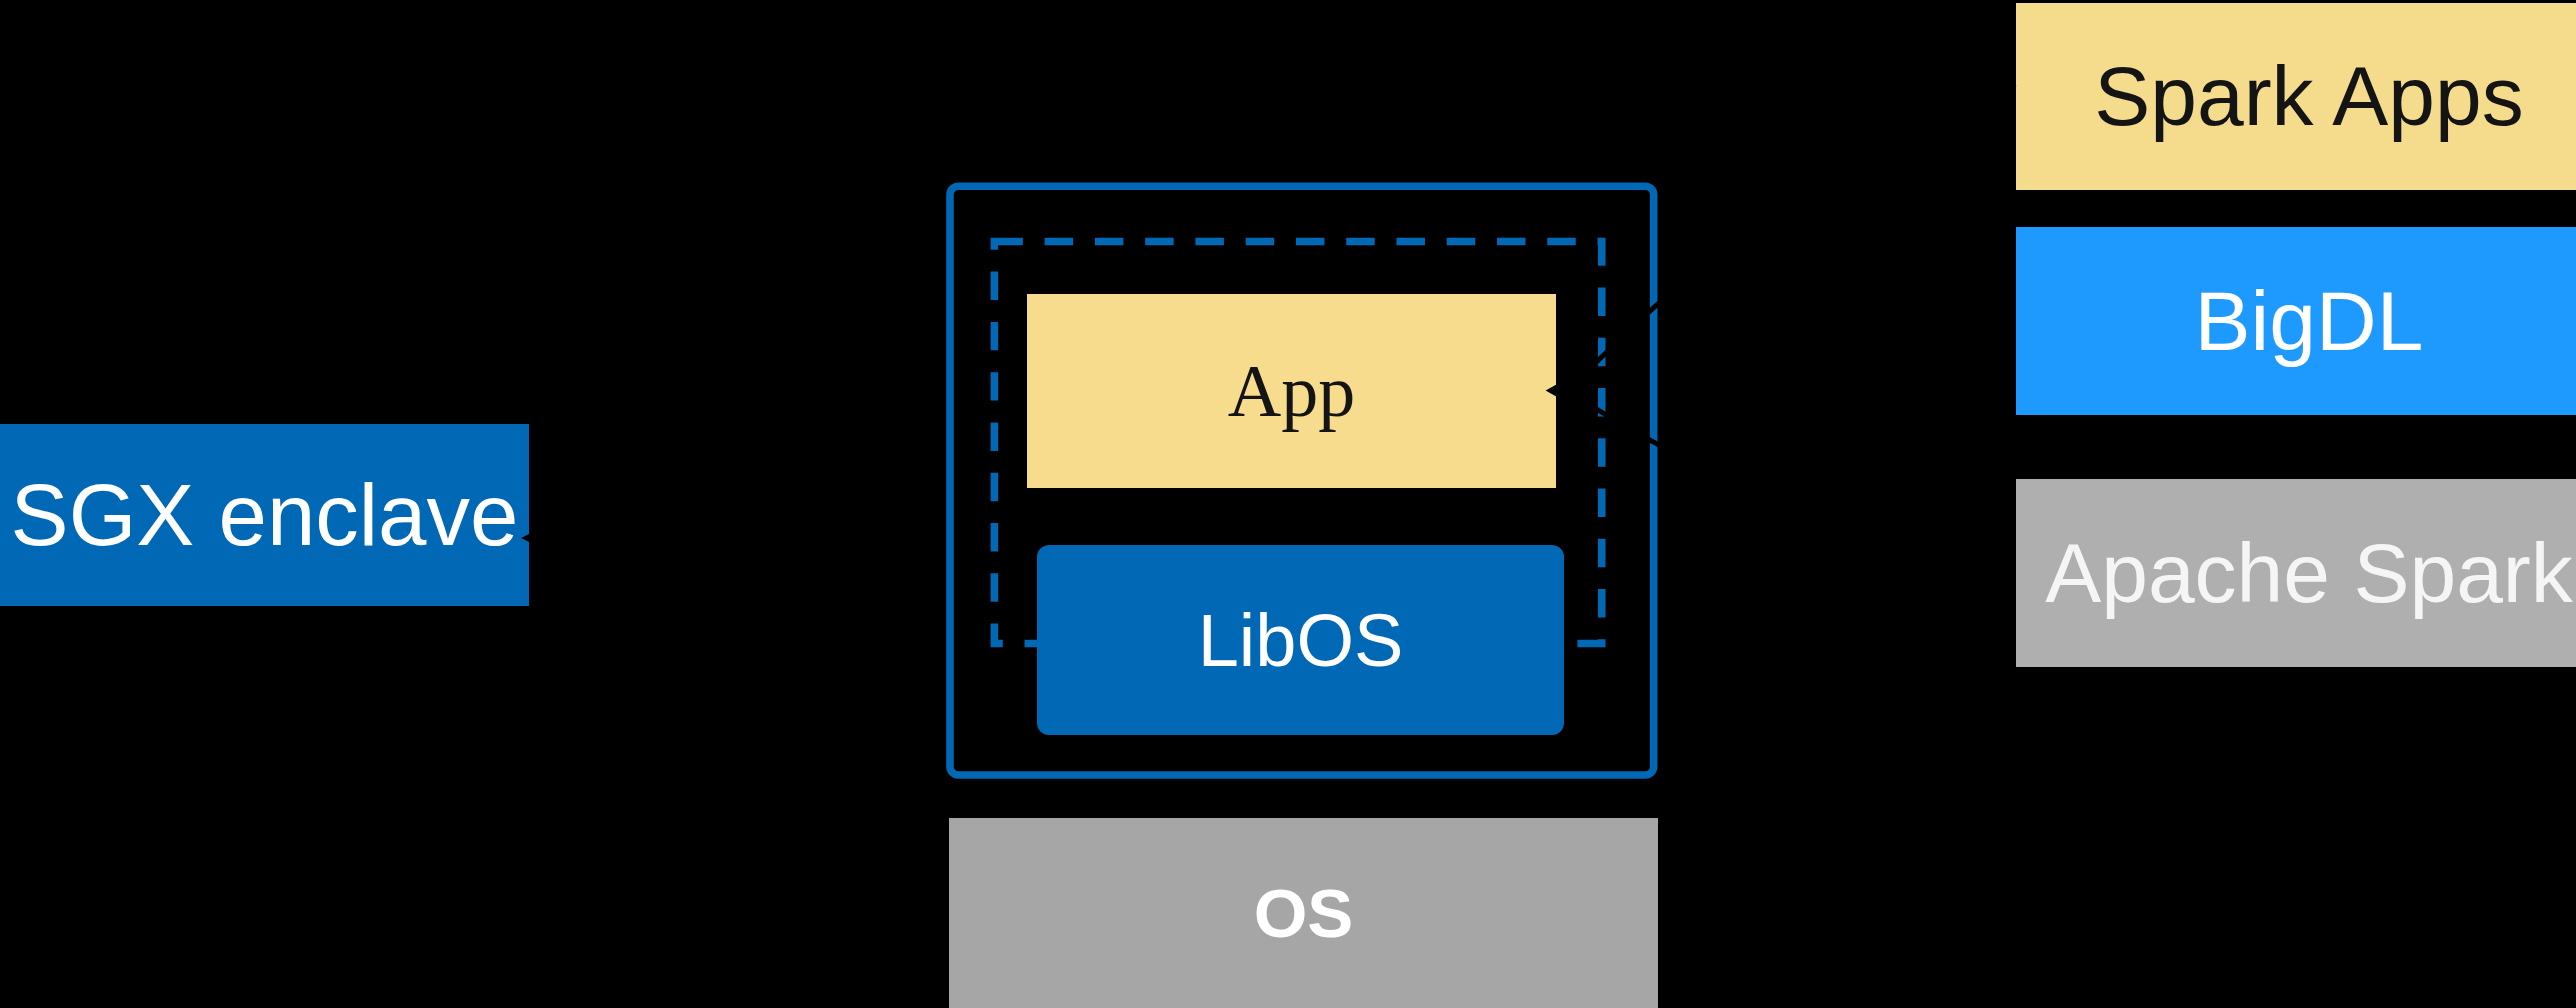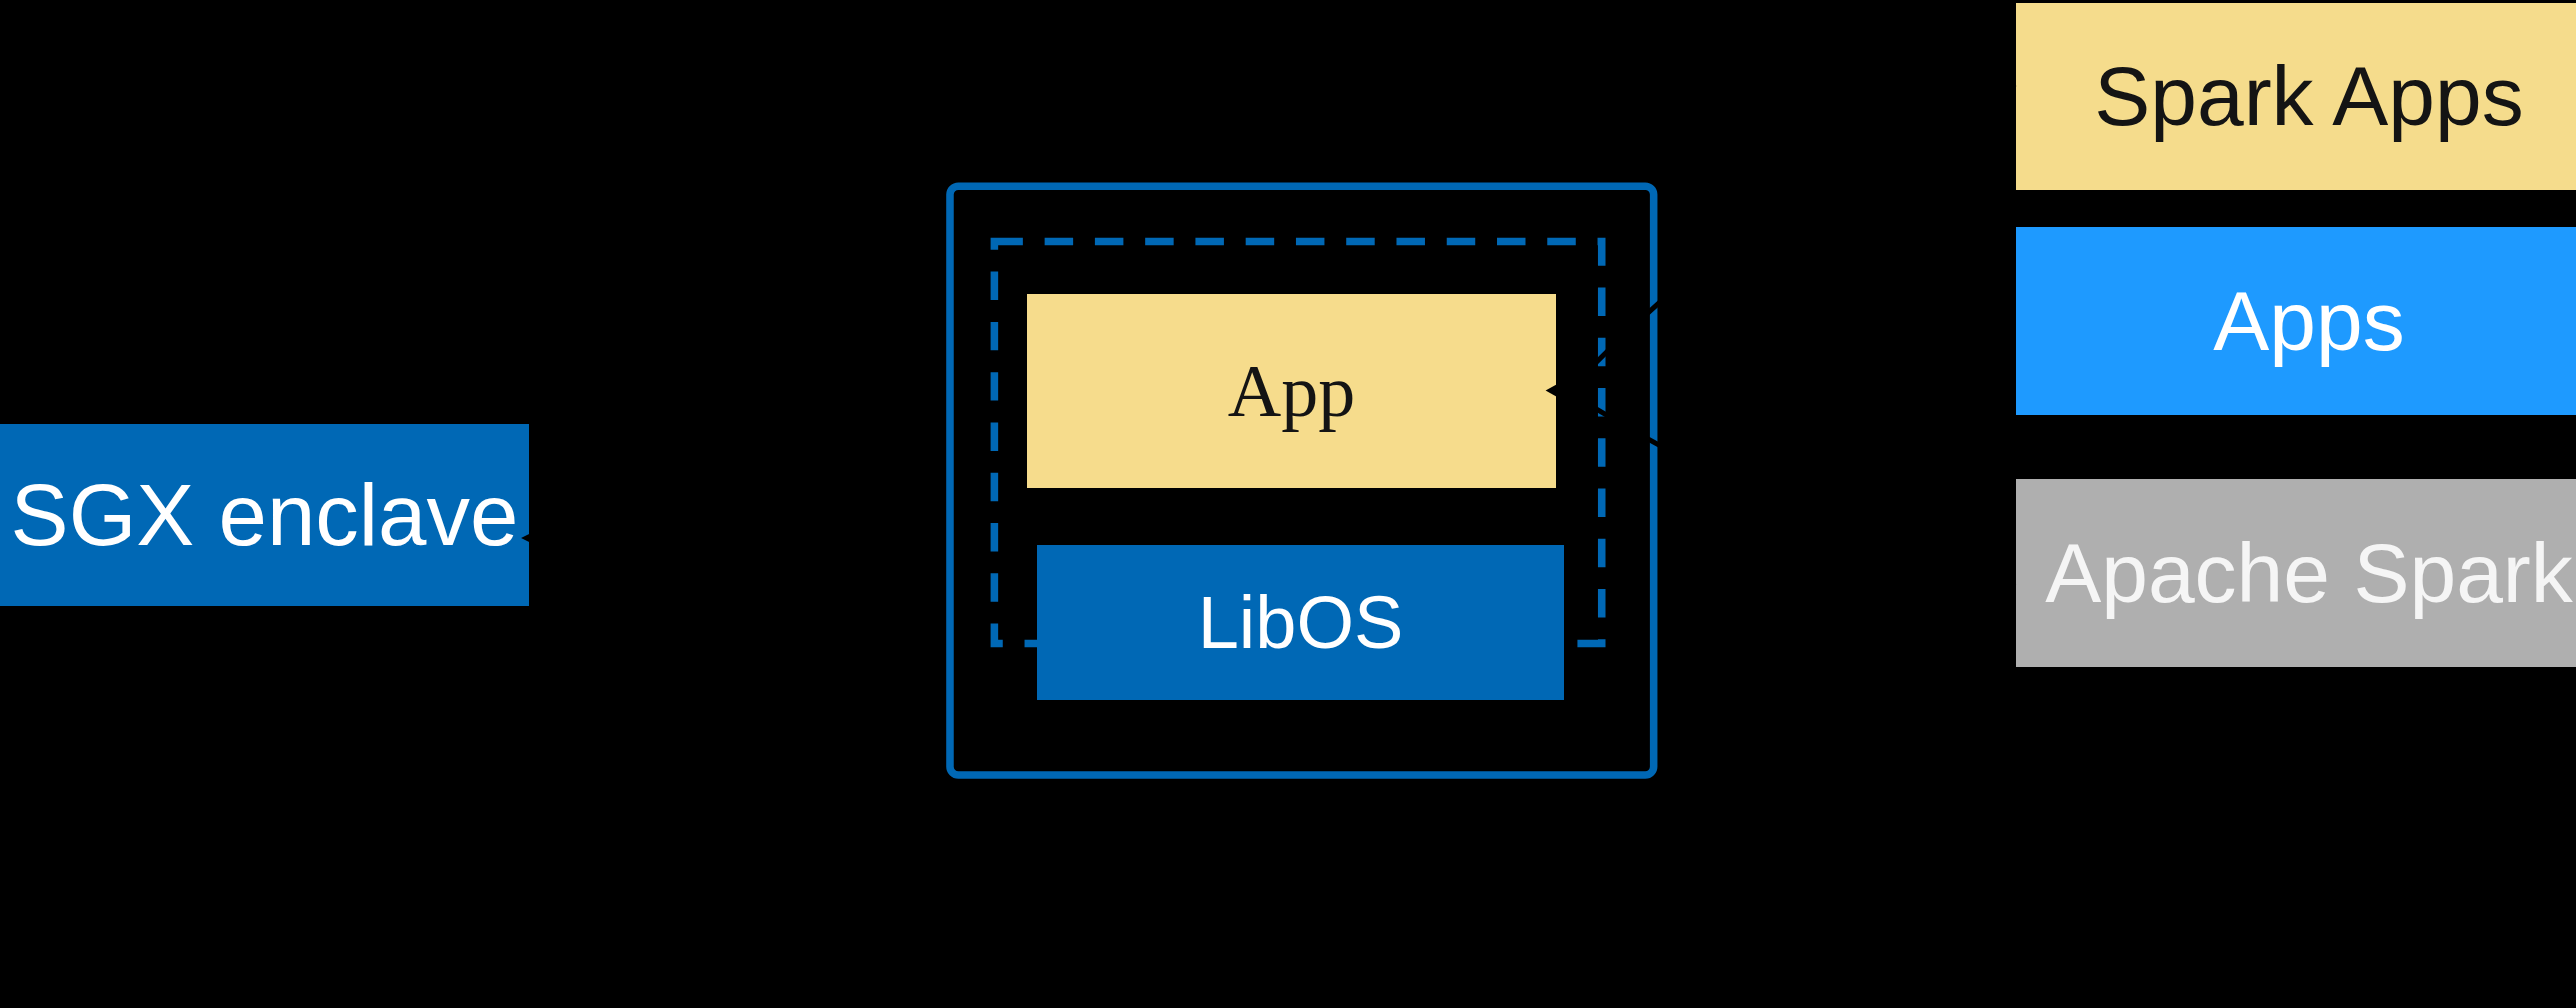--- a/index.html
+++ b/index.html
@@ -31,22 +31,22 @@
   }
   .enclave-outline{fill:none;stroke:var(--intel-blue);stroke-width:9;}
   .enclave-dashed{fill:none;stroke:var(--intel-blue);stroke-width:9;stroke-dasharray:34 26;}
   .connector-line{fill:none;stroke:var(--connector);stroke-width:6;}
   .connector-head{fill:var(--connector);stroke:none;}
 
   .sgx-box{left:0;top:424px;width:529px;height:182px;background:var(--intel-blue);
            color:var(--white-text);font-size:87px;}
   .app-box{left:1027px;top:294px;width:529px;height:194px;background:var(--app-yellow);
            color:var(--ink);font-size:74px;font-family:Liberation Serif, serif;}
-  .libos-box{left:1037px;top:545px;width:527px;height:155px;background:var(--intel-blue);
-           color:var(--white-text);font-size:74px;}
+  .libos-box{left:1037px;top:545px;width:527px;height:190px;background:var(--intel-blue);
+           color:var(--white-text);font-size:74px;border-radius:12px;}
   .os-box{left:949px;top:818px;width:709px;height:190px;background:var(--os-gray);
            color:var(--white-text);font-size:69px;font-weight:bold;}
   .user-apps-box{left:2016px;top:3.4px;width:586px;height:187px;background:var(--stack-yellow);
            color:var(--ink);font-size:84px;}
   .bigdl-box{left:2016px;top:227px;width:586px;height:188px;background:var(--bright-blue);
            color:var(--white-text);font-size:84px;}
   .spark-box{left:2016px;top:479px;width:586px;height:188px;background:var(--spark-gray);
            color:var(--spark-text);font-size:84px;}
 </style>
 </head>
@@ -64,27 +64,30 @@
   </div>
 
   <div class="box app-box">
     <span>App</span>
   </div>
 
   <div class="box libos-box">
     <span>LibOS</span>
   </div>
 
+  <div class="box os-box">
+    <span>OS</span>
+  </div>
 
   <div class="box user-apps-box">
     <span>Spark Apps</span>
   </div>
 
   <div class="box bigdl-box">
-    <span>Apps</span>
+    <span>BigDL</span>
   </div>
 
   <div class="box spark-box">
     <span>Apache Spark</span>
   </div>
 
   <svg class="layer" width="2576" height="1009" viewBox="0 0 3075 1204">
     <path class="connector-line" d="M 1122 698 Q 900 695 644 642"></path>
     <polygon class="connector-head" points="622,642 646,630 646,654"></polygon>
     <path class="connector-line" d="M 2406 100 Q 2150 180 1876 462"></path>

